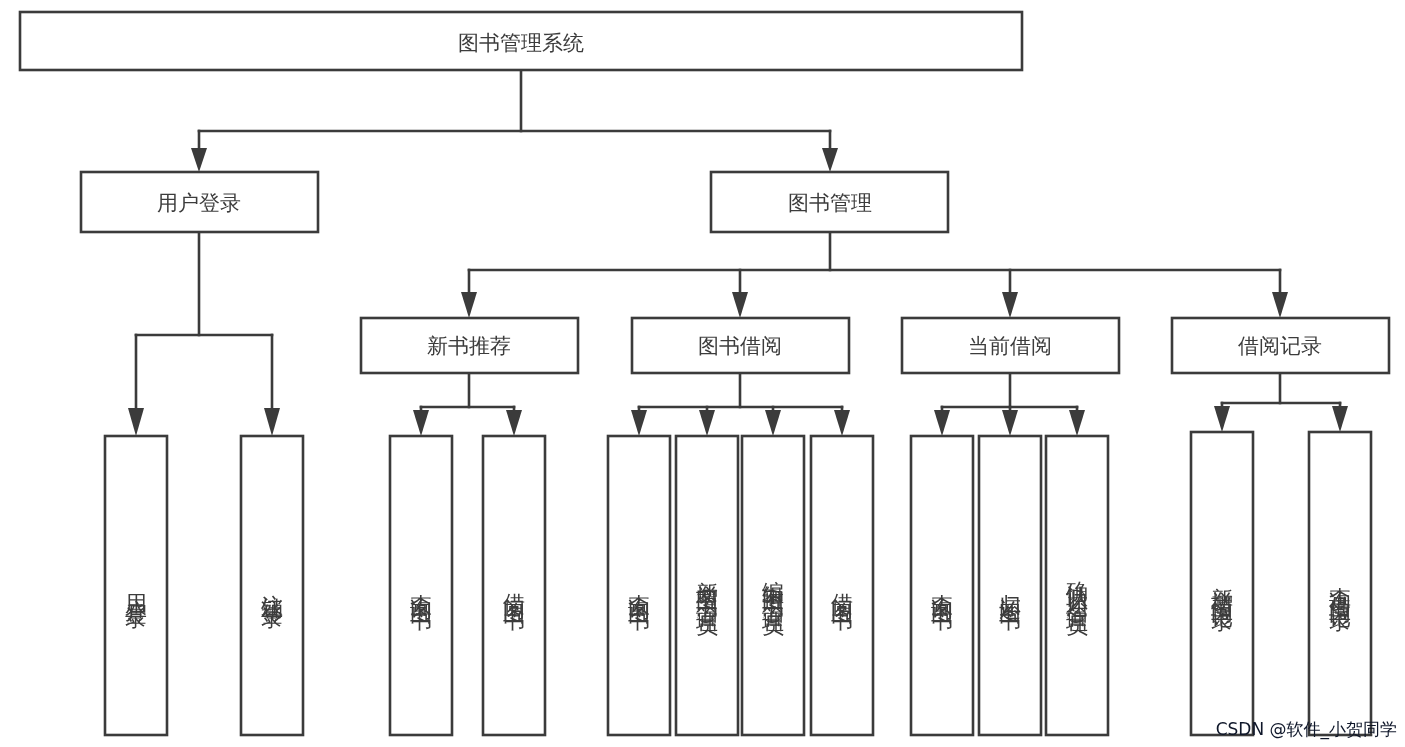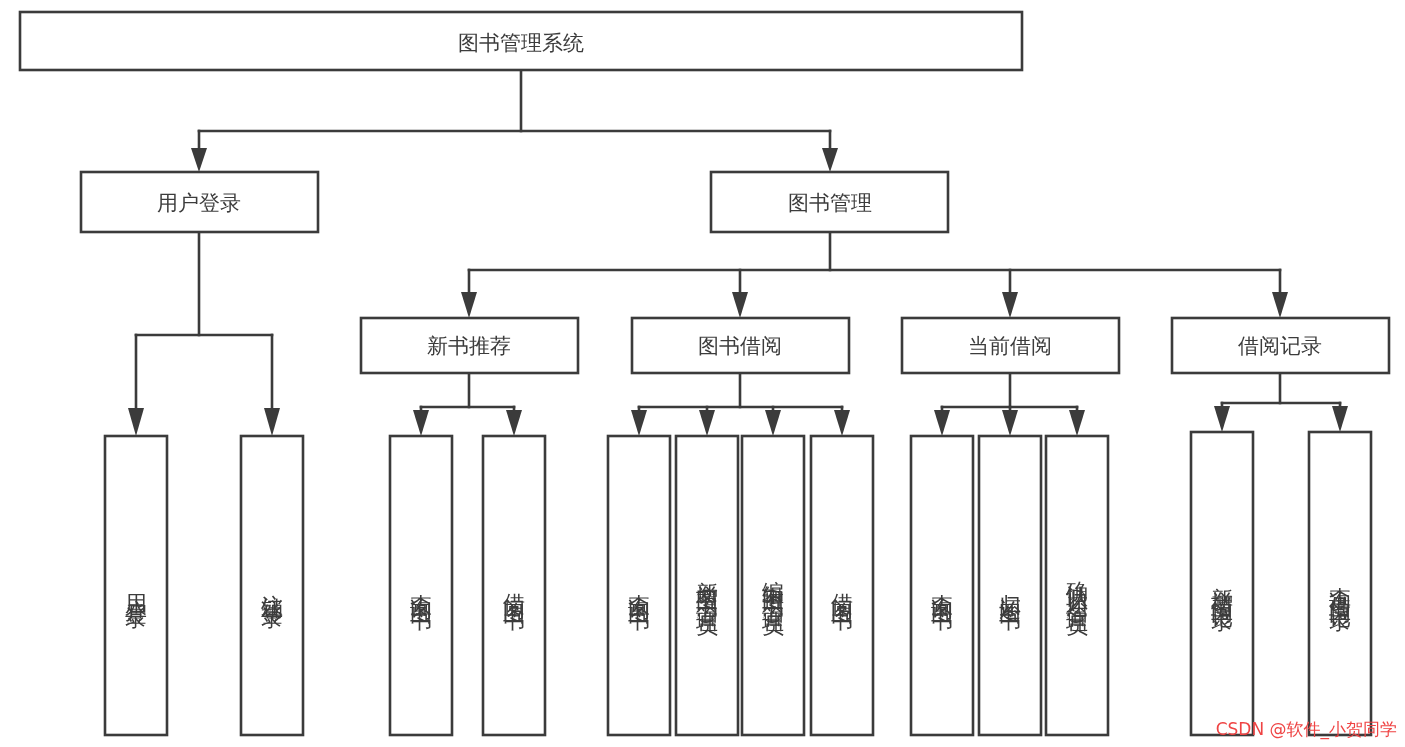--- a/index.html
+++ b/index.html
@@ -48,21 +48,21 @@
     fill: #3c3c3c;
     text-anchor: middle;
     dominant-baseline: central;
   }
   .watermark {
     position: absolute;
     right: 8px;
     bottom: 6px;
     font-family: "DejaVu Sans", "Liberation Sans", sans-serif;
     font-size: 17px;
-    color: #ef4444;
+    color: #0f172a;
     white-space: nowrap;
     pointer-events: none;
   }
 </style>
 </head>
 <body>
 
 <div id="diagram-root">
 
   <svg id="flow" viewBox="0 0 1405 747">

